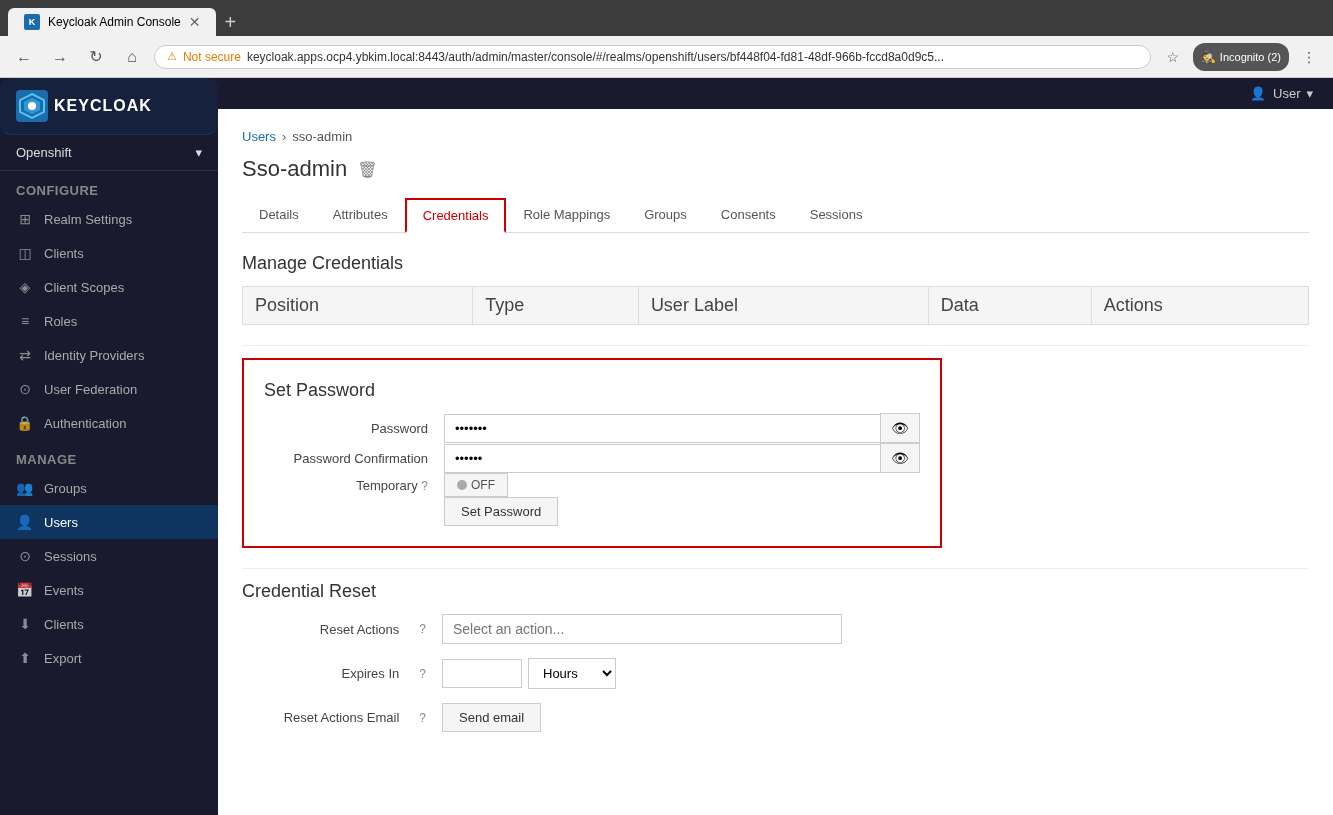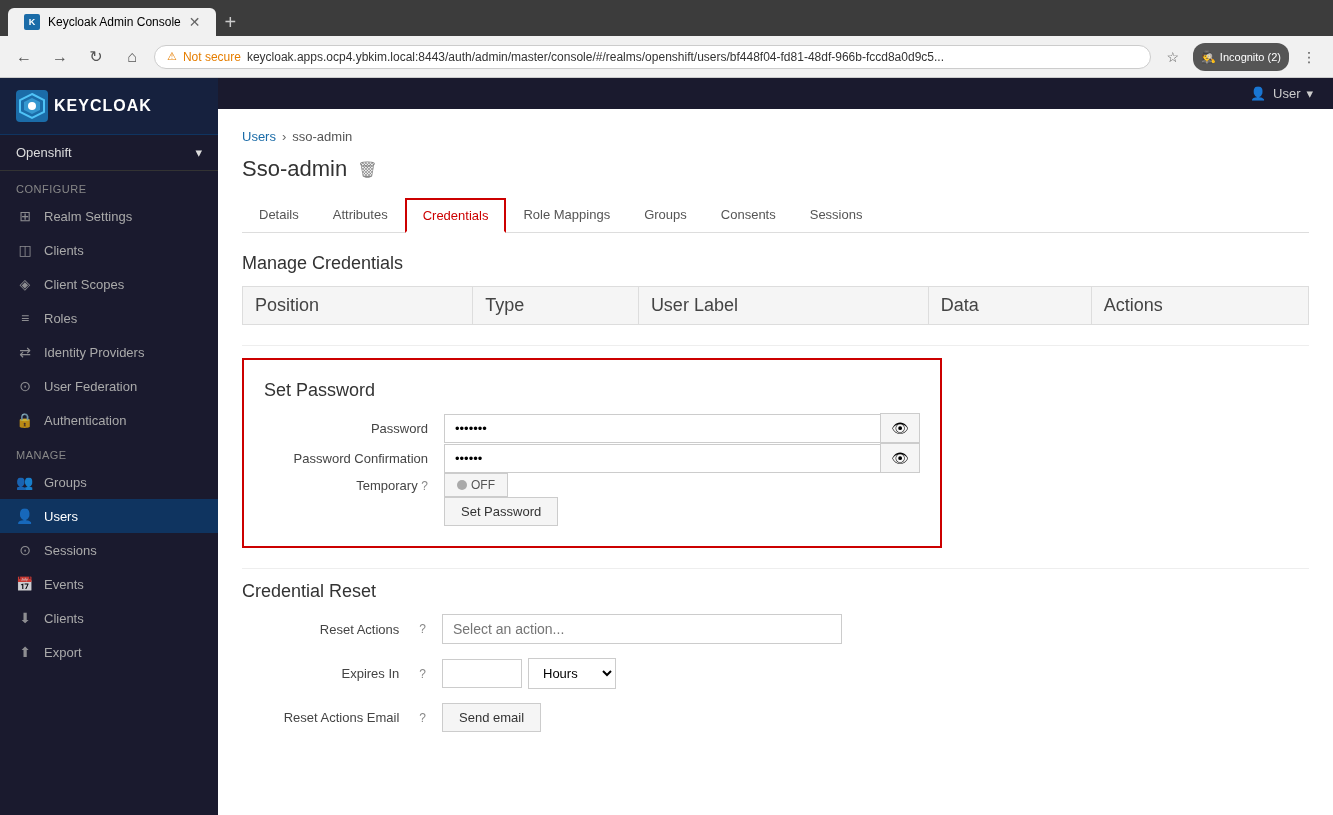--- a/index.html
+++ b/index.html
@@ -19,26 +19,26 @@
     .address-bar .url-text { font-size: 12px; color: #333; overflow: hidden; text-overflow: ellipsis; white-space: nowrap; }
     .browser-actions { display: flex; gap: 6px; }
     .browser-action-btn { width: 28px; height: 28px; border: none; background: none; cursor: pointer; color: #555; font-size: 14px; display: flex; align-items: center; justify-content: center; border-radius: 50%; }
     .incognito-badge { background: #555; color: white; border-radius: 12px; padding: 2px 8px; font-size: 11px; display: flex; align-items: center; gap: 4px; }
 
     
     .app { display: flex; width: 1333px; height: 737px; }
 
     
     .sidebar { width: 218px; background: #1a1a2e; color: #ccc; display: flex; flex-direction: column; overflow-y: auto; flex-shrink: 0; }
-    .sidebar-header { padding: 12px 16px; display: flex; align-items: center; gap: 8px; background: #16213e; border-bottom: 1px solid #0f3460; }
+    .sidebar-header { padding: 12px 16px; display: flex; align-items: center; gap: 8px; background: #16213e; border-bottom: 1px solid #0f3460; border-radius: 11px; }
     .keycloak-logo { display: flex; align-items: center; gap: 6px; }
     .logo-icon { width: 32px; height: 32px; }
     .logo-text { color: white; font-size: 16px; font-weight: bold; letter-spacing: 1px; }
     .realm-selector { padding: 10px 16px; display: flex; align-items: center; justify-content: space-between; cursor: pointer; color: #ddd; border-bottom: 1px solid #333; }
-    .section-label { font-size: 11px; color: #888; padding: 12px 16px 4px; text-transform: uppercase; letter-spacing: 0.5px; }
+    .section-label { font-size: 13px; color: #888; padding: 12px 16px 4px; text-transform: uppercase; letter-spacing: 0.5px; font-weight: bold; }
     .sidebar-item { display: flex; align-items: center; gap: 10px; padding: 8px 16px; cursor: pointer; color: #aaa; font-size: 13px; }
     .sidebar-item.active { background: #0f3460; color: white; }
     .sidebar-item .item-icon { width: 18px; height: 18px; display: flex; align-items: center; justify-content: center; font-size: 14px; opacity: 0.8; }
 
     
     .main { flex: 1; background: white; overflow-y: auto; }
     .main-header { background: #1a1a2e; padding: 8px 20px; display: flex; align-items: center; justify-content: flex-end; }
     .admin-menu { display: flex; align-items: center; gap: 6px; color: #ccc; font-size: 13px; cursor: pointer; }
     .content-area { padding: 20px 24px; }
     .breadcrumb { display: flex; align-items: center; gap: 6px; font-size: 13px; color: #1b6ca8; margin-bottom: 12px; }

